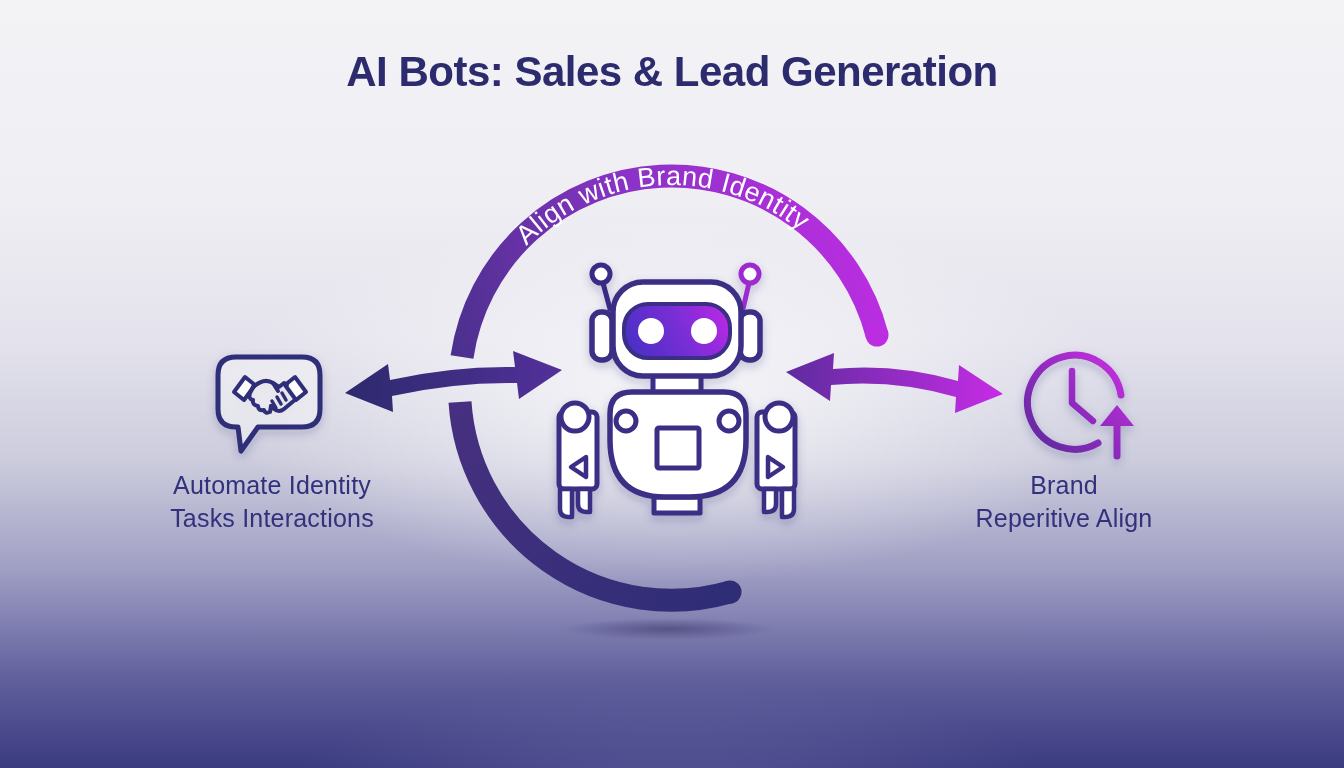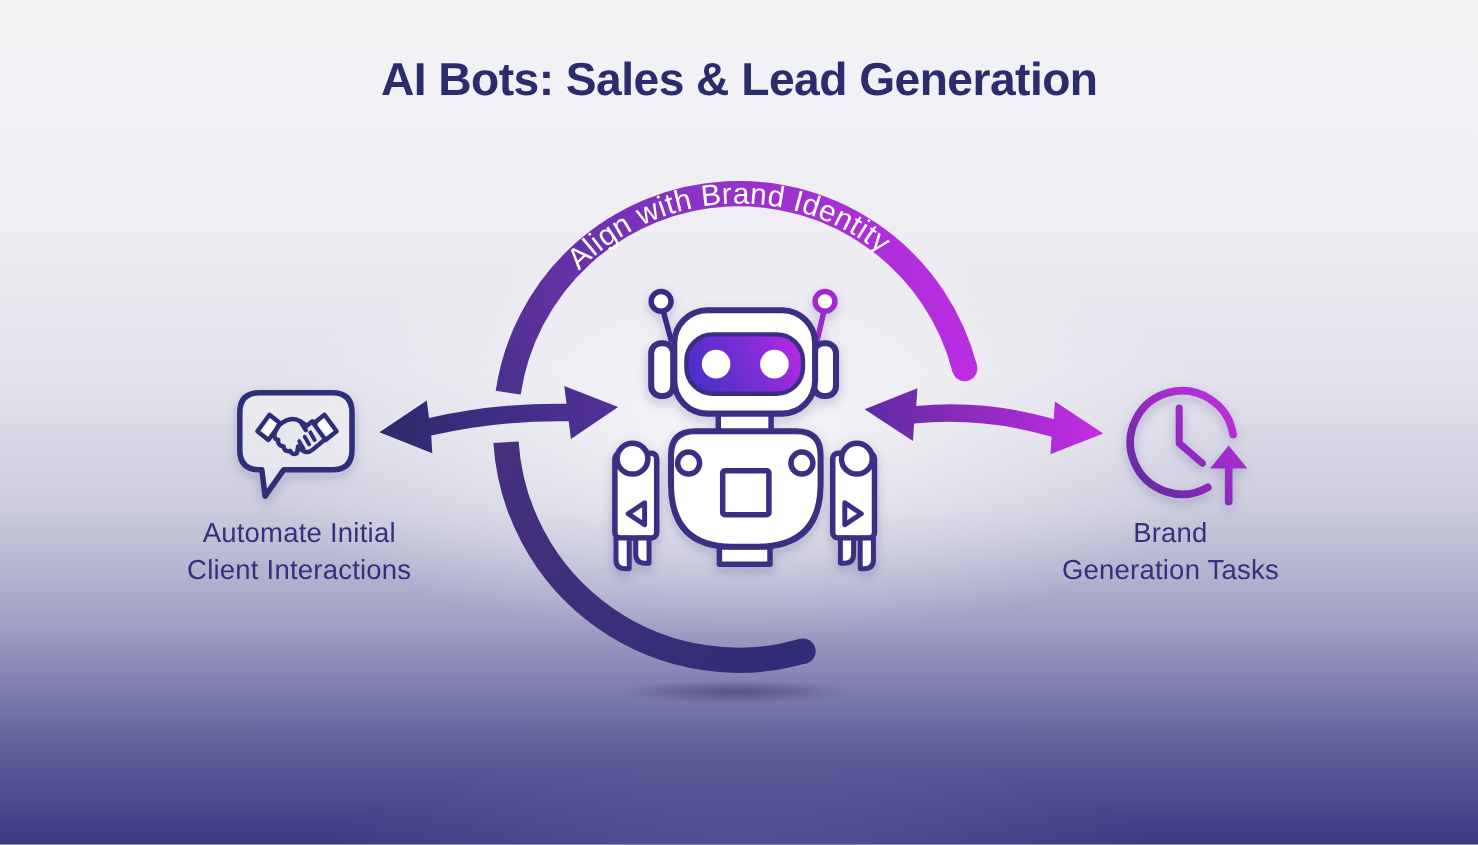--- a/index.html
+++ b/index.html
@@ -34,27 +34,27 @@
   }
 </style>
 </head>
 <body>
 
 <div class="stage">
 
   <div class="title">AI Bots: Sales &amp; Lead Generation</div>
 
   <div class="node-label left">
-    <div>Automate Initial</div>
-    <div>Client Interactions</div>
+    <div>Automate Identity</div>
+    <div>Tasks Interactions</div>
   </div>
 
   <div class="node-label right">
     <div>Brand</div>
-    <div>Generation Tasks</div>
+    <div>Reperitive Align</div>
   </div>
 
   <svg class="diagram-svg" width="1344" height="768" viewBox="0 0 1344 768">
     <defs>
       <linearGradient id="gradTop" gradientUnits="userSpaceOnUse" x1="462" y1="420" x2="890" y2="300">
         <stop offset="0" stop-color="#47308a"></stop>
         <stop offset="0.5" stop-color="#8a33c6"></stop>
         <stop offset="1" stop-color="#bc2de2"></stop>
       </linearGradient>
       <linearGradient id="gradBottom" gradientUnits="userSpaceOnUse" x1="460" y1="402" x2="730" y2="592">

